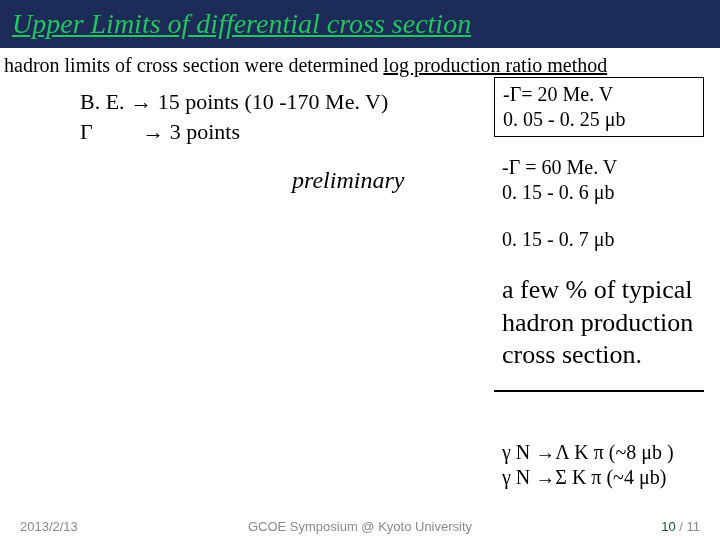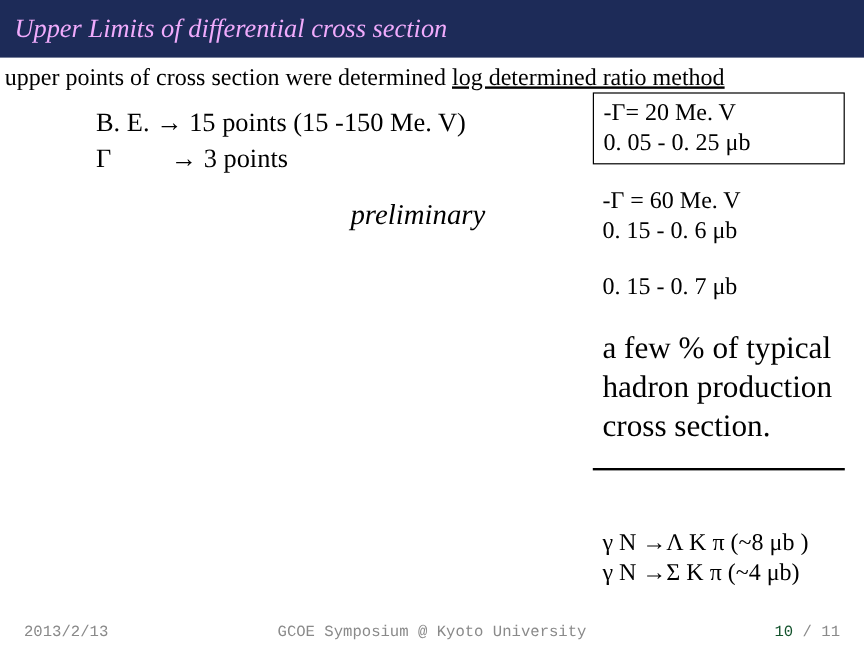--- a/index.html
+++ b/index.html
@@ -1,53 +1,53 @@
 <!DOCTYPE html>
 <html><head>
 <meta charset="utf-8">
 <style>
   * { box-sizing: border-box; margin: 0; padding: 0; }
   html, body { width: 720px; height: 540px; font-family: "Times New Roman", Times, serif; background: #fff; color: #000; overflow: hidden; }
   .slide { position: relative; width: 720px; height: 540px; }
   .title-bar { background: #1d2b58; height: 48px; display: flex; align-items: center; padding: 0 12px; }
-  .title-bar span { color: #f0abfc; font-style: italic; font-size: 22px; }
+  .title-bar span { color: #22c55e; font-style: italic; font-size: 28px; text-decoration: underline; }
   .subhead { padding: 6px 4px 0 4px; font-size: 20px; }
   .subhead .u { text-decoration: underline; }
   .body { position: relative; padding: 10px 10px 0 10px; }
   .left-block { position: absolute; left: 80px; top: 10px; font-size: 22px; }
   .left-block .row { line-height: 1.35; }
   .prelim { position: absolute; left: 292px; top: 90px; font-style: italic; font-size: 24px; }
   .right-col { position: absolute; right: 16px; top: 0; width: 210px; font-size: 20px; }
   .box { border: 1.5px solid #000; padding: 4px 8px; margin-bottom: 14px; line-height: 1.25; }
   .plain { padding: 4px 8px; margin-bottom: 14px; line-height: 1.25; }
   .hr { border: none; border-top: 2px solid #000; margin: 4px 0 8px 0; }
-  .footer { position: absolute; bottom: 6px; left: 0; right: 0; height: 22px; font-family: Liberation Mono, monospace; font-size: 13px; color: #8a8a8a; }
+  .footer { position: absolute; bottom: 6px; left: 0; right: 0; height: 22px; font-family: Liberation Sans, sans-serif; font-size: 13px; color: #8a8a8a; }
   .footer .date { position: absolute; left: 20px; bottom: 0; }
   .footer .venue { position: absolute; left: 50%; transform: translateX(-50%); bottom: 0; }
   .footer .page { position: absolute; right: 20px; bottom: 0; }
   .footer .page .cur { color: #14532d; }
 </style>
 </head>
 <body>
 
 <div class="slide">
   <div class="title-bar">
     <span>Upper Limits of differential cross section</span>
   </div>
 
   <div class="subhead">
-    <span>upper points of cross section were determined </span><span class="u">log determined ratio method</span>
+    <span>hadron limits of cross section were determined </span><span class="u">log production ratio method</span>
   </div>
 
   <div class="body">
     <div class="left-block">
       <div class="row">
         <span>B. E.</span>
         <span>→</span>
-        <span>15 points (15 -150 Me. V)</span>
+        <span>15 points (10 -170 Me. V)</span>
       </div>
       <div class="row">
         <span>Γ</span>
         <span style="white-space:pre;">        →</span>
         <span>3 points</span>
       </div>
     </div>
 
     <div class="prelim">preliminary</div>
 

